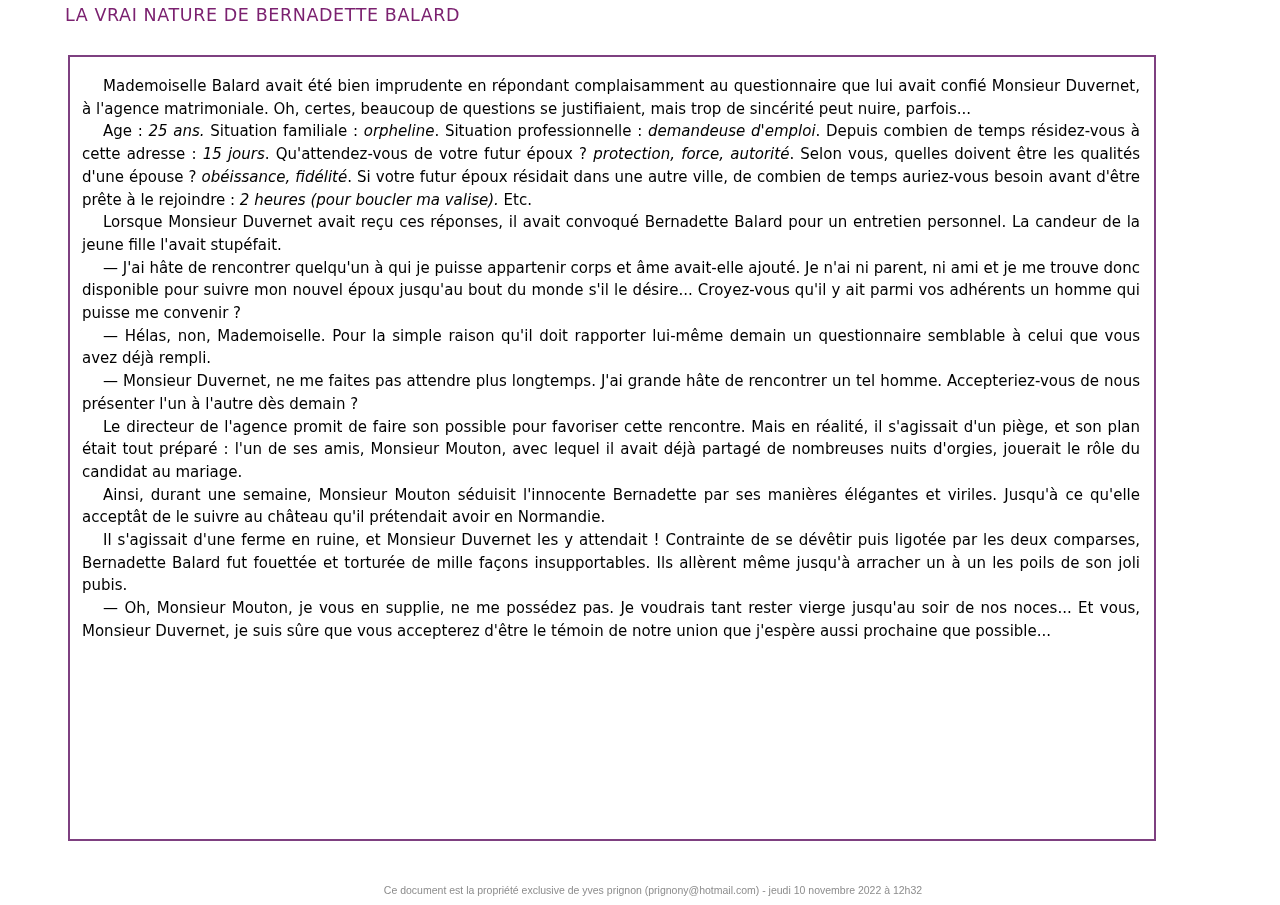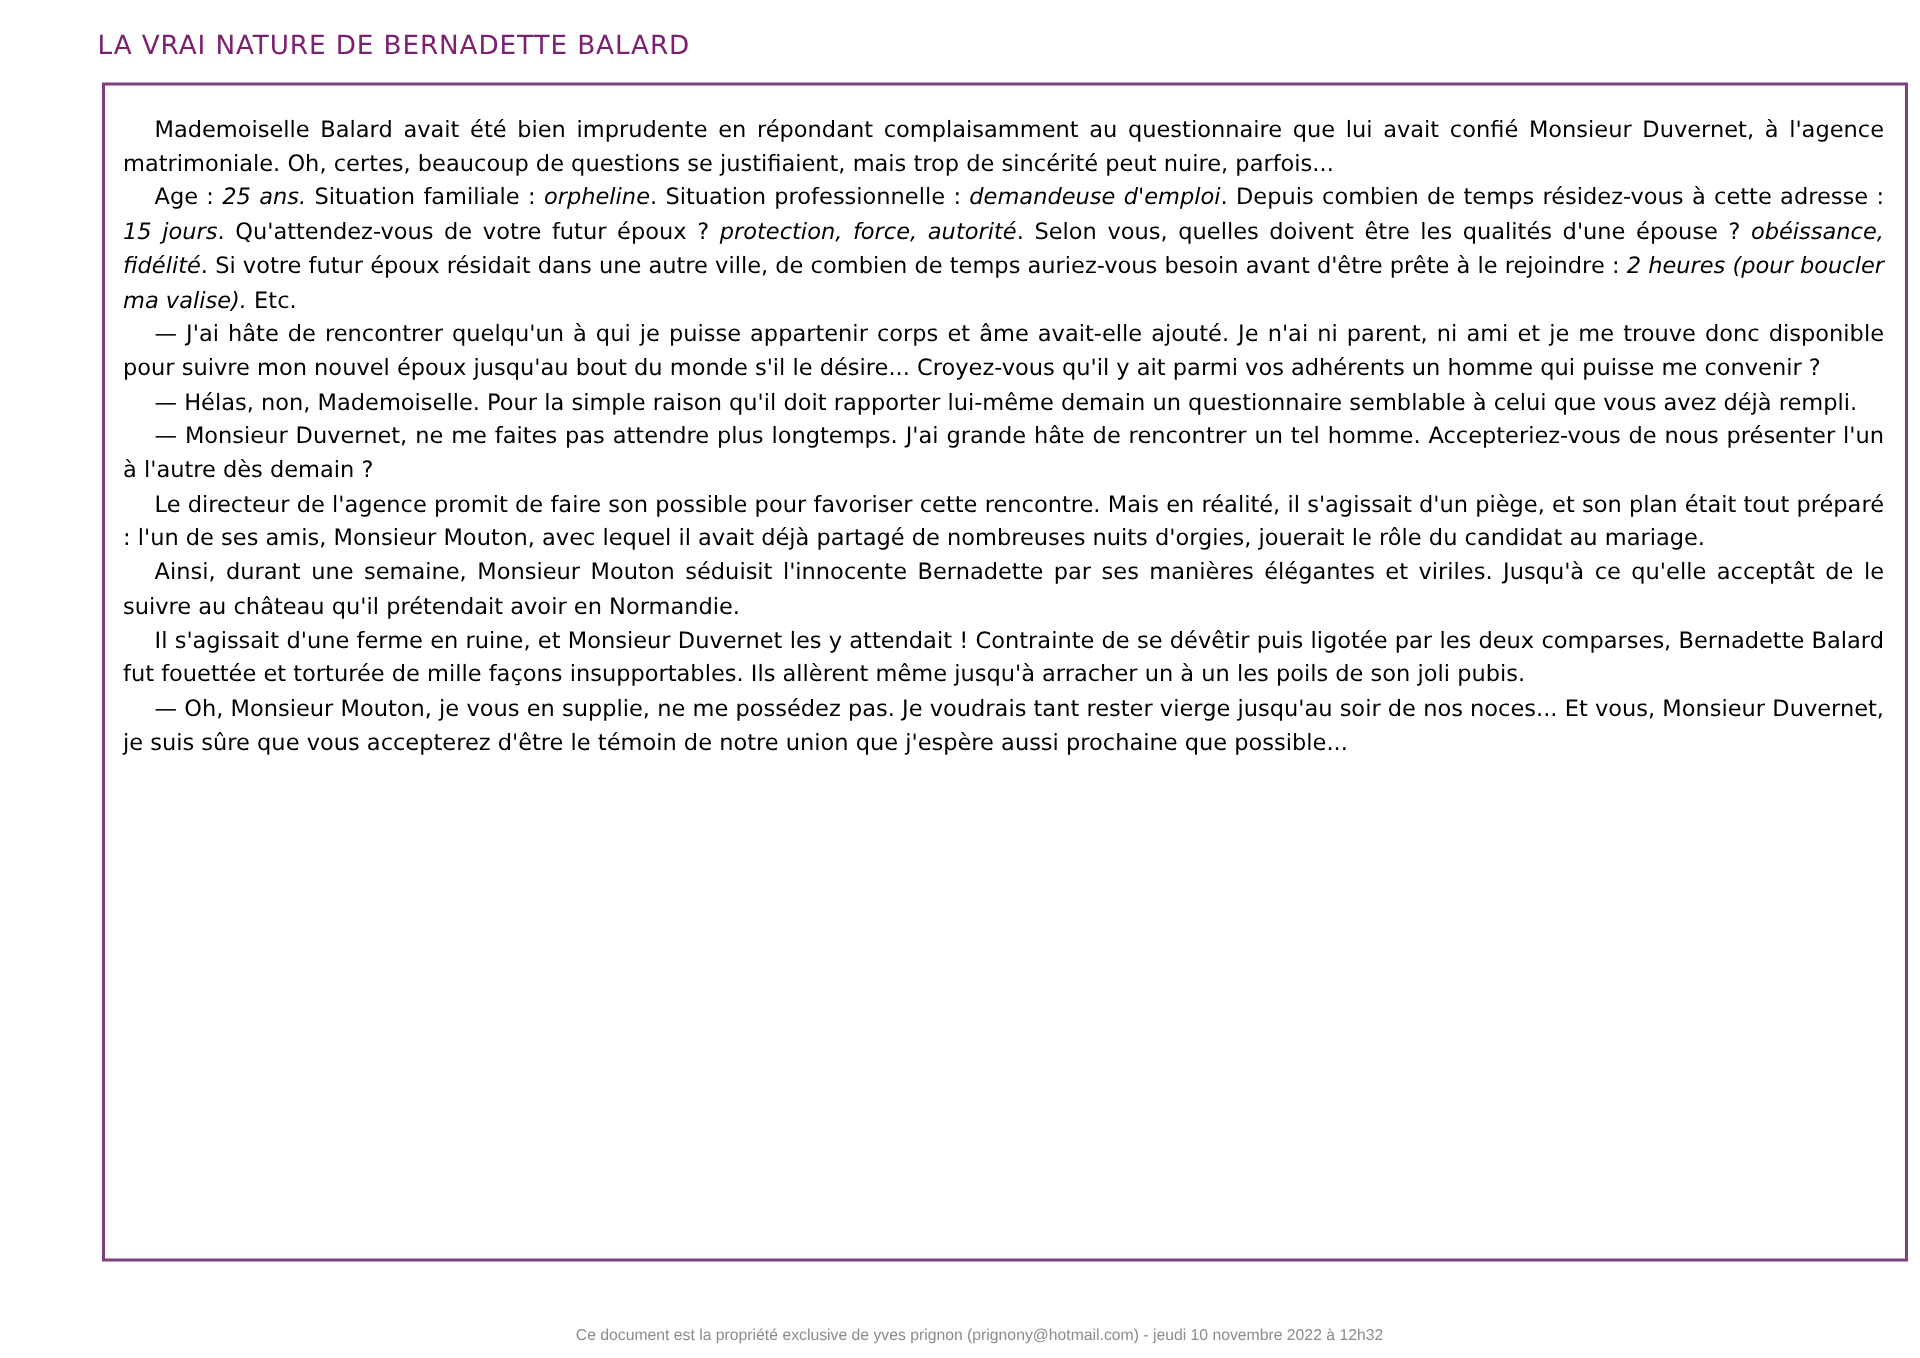--- a/index.html
+++ b/index.html
@@ -13,27 +13,26 @@
   }
   .page-title {
     position: absolute;
     left: 65px;
     top: 5px;
     font-size: 17.5px;
     font-weight: normal;
     letter-spacing: 0.6px;
     color: var(--c-title, #7b2170);
     white-space: nowrap;
-    margin-top: 16px;
   }
   .doc-box {
     position: absolute;
     left: 68px;
     top: 55px;
-    width: 1204px;
+    width: 1088px;
     height: 786px;
     border: 2px solid var(--c-border, #7e4080);
     padding: 18px 14px 0 12px;
     background: var(--c-page_bg, #ffffff);
   }
   .doc-body {
     color: var(--c-text, #000000);
     font-size: 15px;
     line-height: 22.7px;
     text-align: justify;
@@ -59,20 +58,21 @@
 </style>
 </head>
 <body>
 
 <h1 class="page-title">LA VRAI NATURE DE BERNADETTE BALARD</h1>
 
 <div class="doc-box">
   <div class="doc-body">
       <p class="para"><span>Mademoiselle Balard avait été bien imprudente en répondant complaisamment au questionnaire que lui avait confié Monsieur Duvernet, à l'agence matrimoniale. Oh, certes, beaucoup de questions se justifiaient, mais trop de sincérité peut nuire, parfois...</span></p>
       <p class="para"><span>Age : </span><em>25 ans.</em><span> Situation familiale : </span><em>orpheline</em><span>. Situation professionnelle : </span><em>demandeuse d'emploi</em><span>. Depuis combien de temps résidez-vous à cette adresse : </span><em>15 jours</em><span>. Qu'attendez-vous de votre futur époux ? </span><em>protection, force, autorité</em><span>. Selon vous, quelles doivent être les qualités d'une épouse ? </span><em>obéissance, fidélité</em><span>. Si votre futur époux résidait dans une autre ville, de combien de temps auriez-vous besoin avant d'être prête à le rejoindre : </span><em>2 heures (pour boucler ma valise).</em><span> Etc.</span></p>
+      <p class="para"><span>Lorsque Monsieur Duvernet avait reçu ces réponses, il avait convoqué Bernadette Balard pour un entretien personnel. La candeur de la jeune fille l'avait stupéfait.</span></p>
       <p class="para"><span>— J'ai hâte de rencontrer quelqu'un à qui je puisse appartenir corps et âme avait-elle ajouté. Je n'ai ni parent, ni ami et je me trouve donc disponible pour suivre mon nouvel époux jusqu'au bout du monde s'il le désire... Croyez-vous qu'il y ait parmi vos adhérents un homme qui puisse me convenir ?</span></p>
       <p class="para"><span>— Hélas, non, Mademoiselle. Pour la simple raison qu'il doit rapporter lui-même demain un questionnaire semblable à celui que vous avez déjà rempli.</span></p>
       <p class="para"><span>— Monsieur Duvernet, ne me faites pas attendre plus longtemps. J'ai grande hâte de rencontrer un tel homme. Accepteriez-vous de nous présenter l'un à l'autre dès demain ?</span></p>
       <p class="para"><span>Le directeur de l'agence promit de faire son possible pour favoriser cette rencontre. Mais en réalité, il s'agissait d'un piège, et son plan était tout préparé : l'un de ses amis, Monsieur Mouton, avec lequel il avait déjà partagé de nombreuses nuits d'orgies, jouerait le rôle du candidat au mariage.</span></p>
       <p class="para"><span>Ainsi, durant une semaine, Monsieur Mouton séduisit l'innocente Bernadette par ses manières élégantes et viriles. Jusqu'à ce qu'elle acceptât de le suivre au château qu'il prétendait avoir en Normandie.</span></p>
       <p class="para"><span>Il s'agissait d'une ferme en ruine, et Monsieur Duvernet les y attendait ! Contrainte de se dévêtir puis ligotée par les deux comparses, Bernadette Balard fut fouettée et torturée de mille façons insupportables. Ils allèrent même jusqu'à arracher un à un les poils de son joli pubis.</span></p>
       <p class="para"><span>— Oh, Monsieur Mouton, je vous en supplie, ne me possédez pas. Je voudrais tant rester vierge jusqu'au soir de nos noces... Et vous, Monsieur Duvernet, je suis sûre que vous accepterez d'être le témoin de notre union que j'espère aussi prochaine que possible...</span></p>
     </div>
 </div>
 

